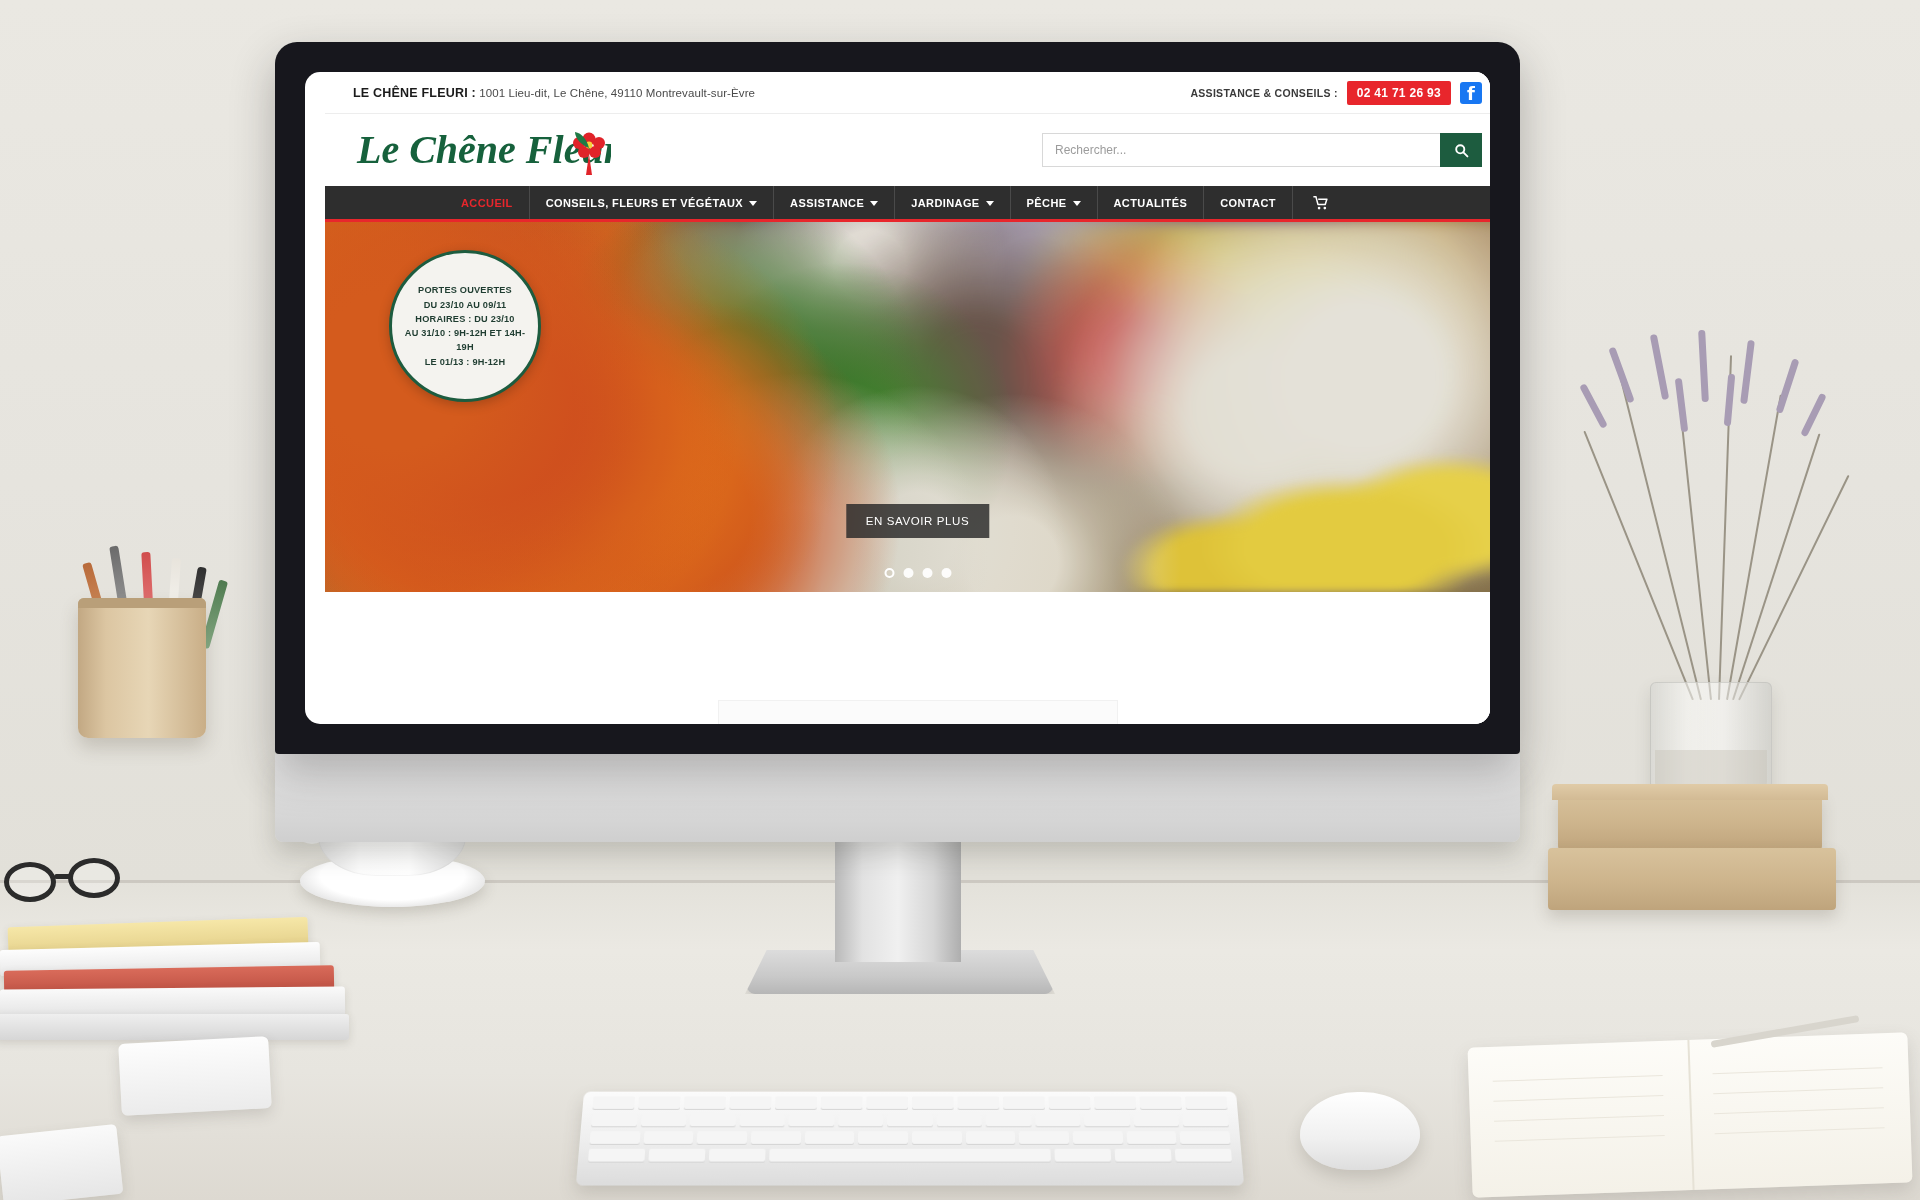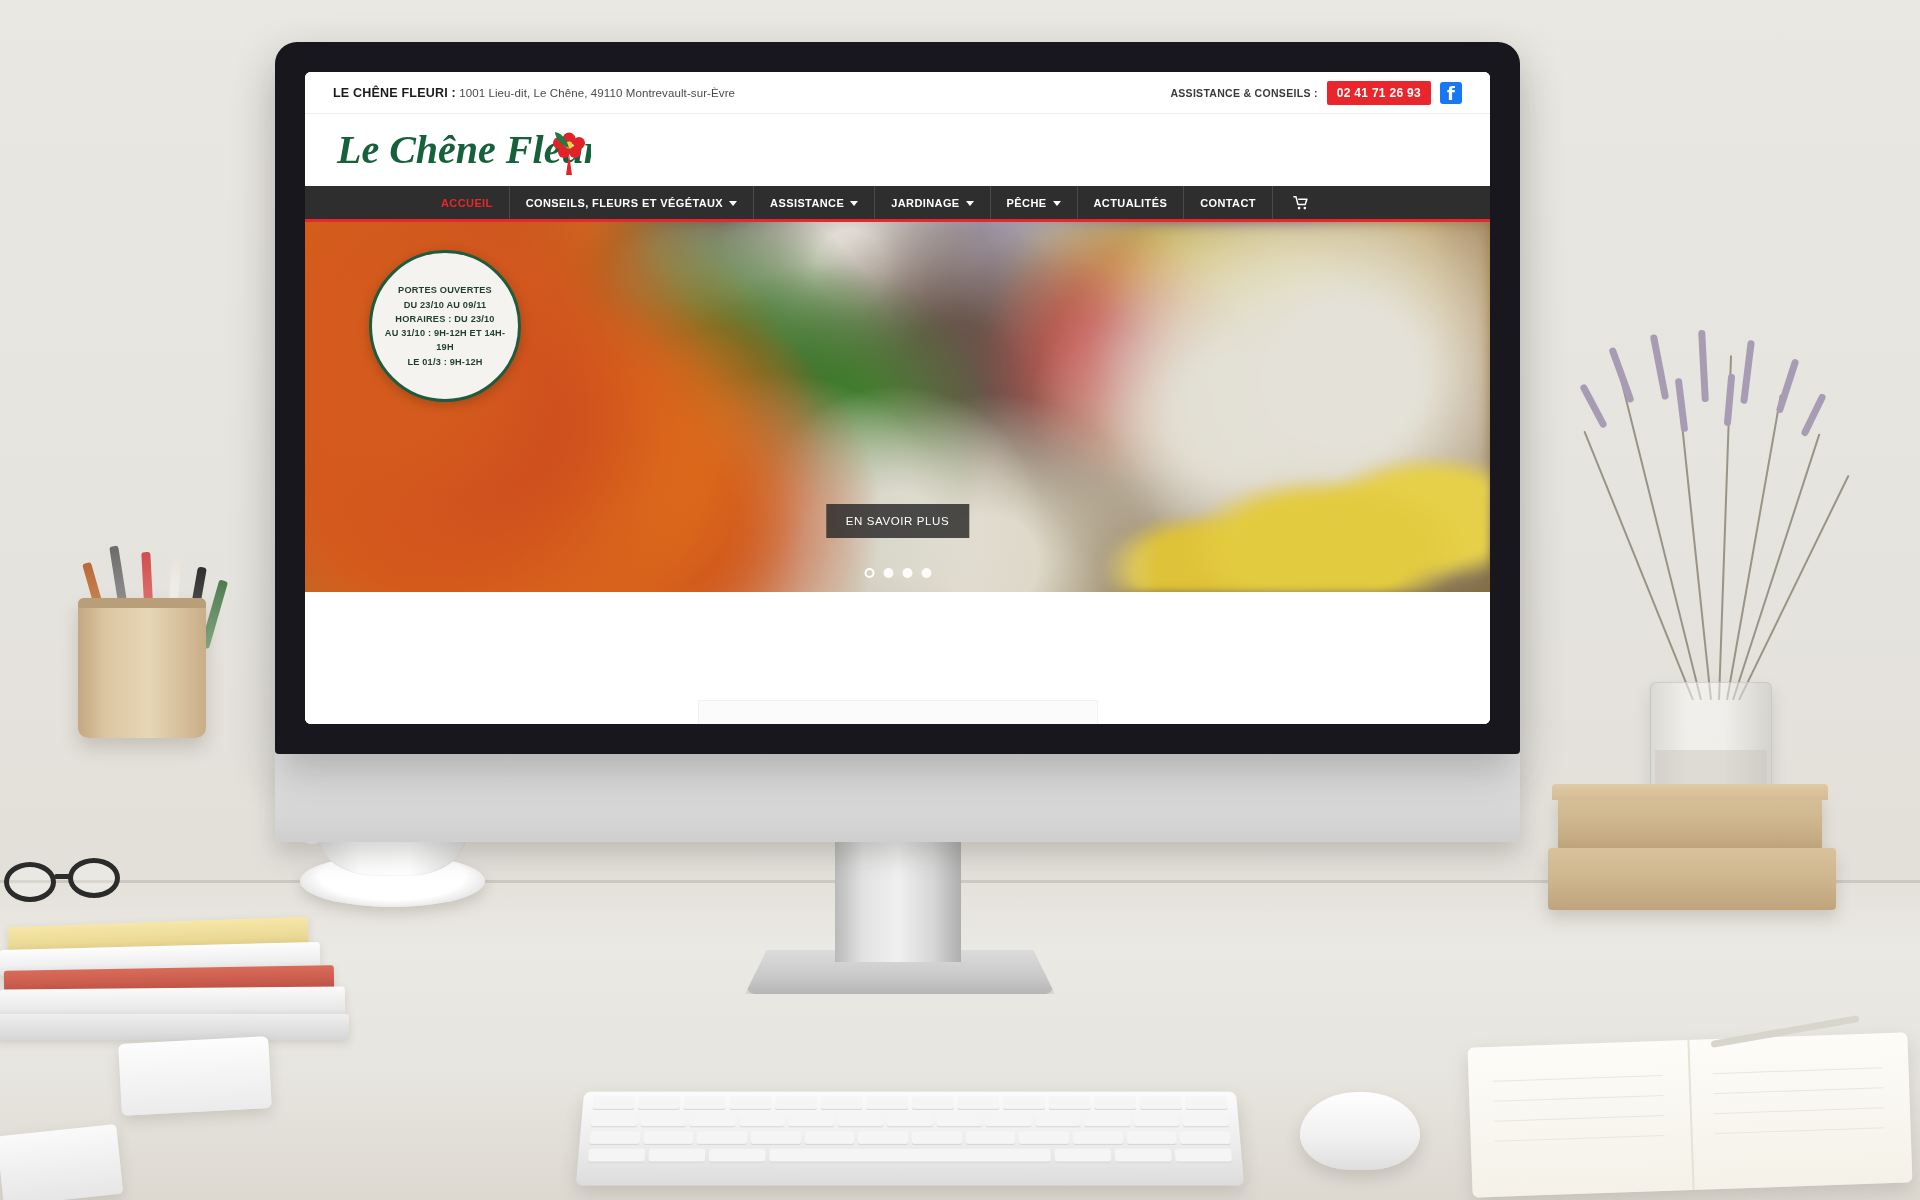--- a/index.html
+++ b/index.html
@@ -28,21 +28,21 @@
 
   
   .monitor { position:absolute; left:275px; top:42px; width:1245px; height:712px; }
   .bezel {
     position:absolute; left:0; top:0; width:1245px; height:712px;
     background:#17171d; border-radius:22px 22px 4px 4px;
     box-shadow:0 18px 44px rgba(40,38,35,.30);
   }
   .screen {
     position:absolute; left:30px; top:30px; width:1185px; height:652px;
-    background:#ffffff; overflow:hidden; border-radius:6px;
+    background:#ffffff; overflow:hidden; border-radius:15px;padding-left:20px;
   }
   .chin {
     position:absolute; left:0; top:712px; width:1245px; height:88px;
     background:linear-gradient(180deg,#e9e9e9 0%,#dedede 40%,#cfcfcf 100%);
     border-radius:0 0 8px 8px;
     box-shadow:0 12px 26px rgba(60,57,52,.22);
   }
   .neck {
     position:absolute; left:560px; top:790px; width:126px; height:130px;
     background:linear-gradient(90deg,#b9b9b9 0%,#e2e2e2 22%,#f0f0f0 50%,#d6d6d6 78%,#aeaeae 100%);
@@ -343,20 +343,29 @@
                 <circle cx="246" cy="22" r="6" fill="#e02329"></circle>
                 <circle cx="231" cy="31" r="6" fill="#e02329"></circle>
                 <circle cx="242" cy="31" r="6" fill="#e02329"></circle>
                 <circle cx="236" cy="24" r="3.4" fill="#f6d23a"></circle>
                 <path d="M236 33 L233 54 L239 54 Z" fill="#e02329"></path>
                 <path d="M236 27 C228 24 222 17 222 11 C229 12 234 19 236 27 Z" fill="#1f7a46"></path>
               </g>
             </svg>
           </div>
 
+          <div class="searchwrap">
+            <input class="search-input" type="text" placeholder="Rechercher..." style="">
+            <button class="search-btn">
+              <svg width="15" height="15" viewBox="0 0 24 24" fill="none" stroke="#ffffff" stroke-width="3">
+                <circle cx="10" cy="10" r="6.5"></circle>
+                  <line x1="15" y1="15" x2="21.5" y2="21.5" stroke-linecap="round"></line>
+              </svg>
+            </button>
+          </div>
         </div>
 
         <nav class="nav">
           <div class="nav-item active">
             <span>ACCUEIL</span>
           </div>
           <div class="nav-item">
             <span>CONSEILS, FLEURS ET VÉGÉTAUX</span>
             <i class="caret"></i>
           </div>
@@ -395,21 +404,21 @@
             <div class="layer l-front"></div>
             <div class="layer l-soft"></div>
           </div>
 
           <div class="badge-circle">
             <div class="badge-text">
               <div>PORTES OUVERTES</div>
               <div>DU 23/10 AU 09/11</div>
               <div>HORAIRES : DU 23/10</div>
               <div>AU 31/10 : 9H-12H ET 14H-19H</div>
-              <div>LE 01/3 : 9H-12H</div>
+              <div>LE 01/13 : 9H-12H</div>
             </div>
           </div>
 
 
           <button class="hero-cta">EN SAVOIR PLUS</button>
 
           <div class="dots">
             <span class="dot active"></span>
             <span class="dot"></span>
             <span class="dot"></span>

